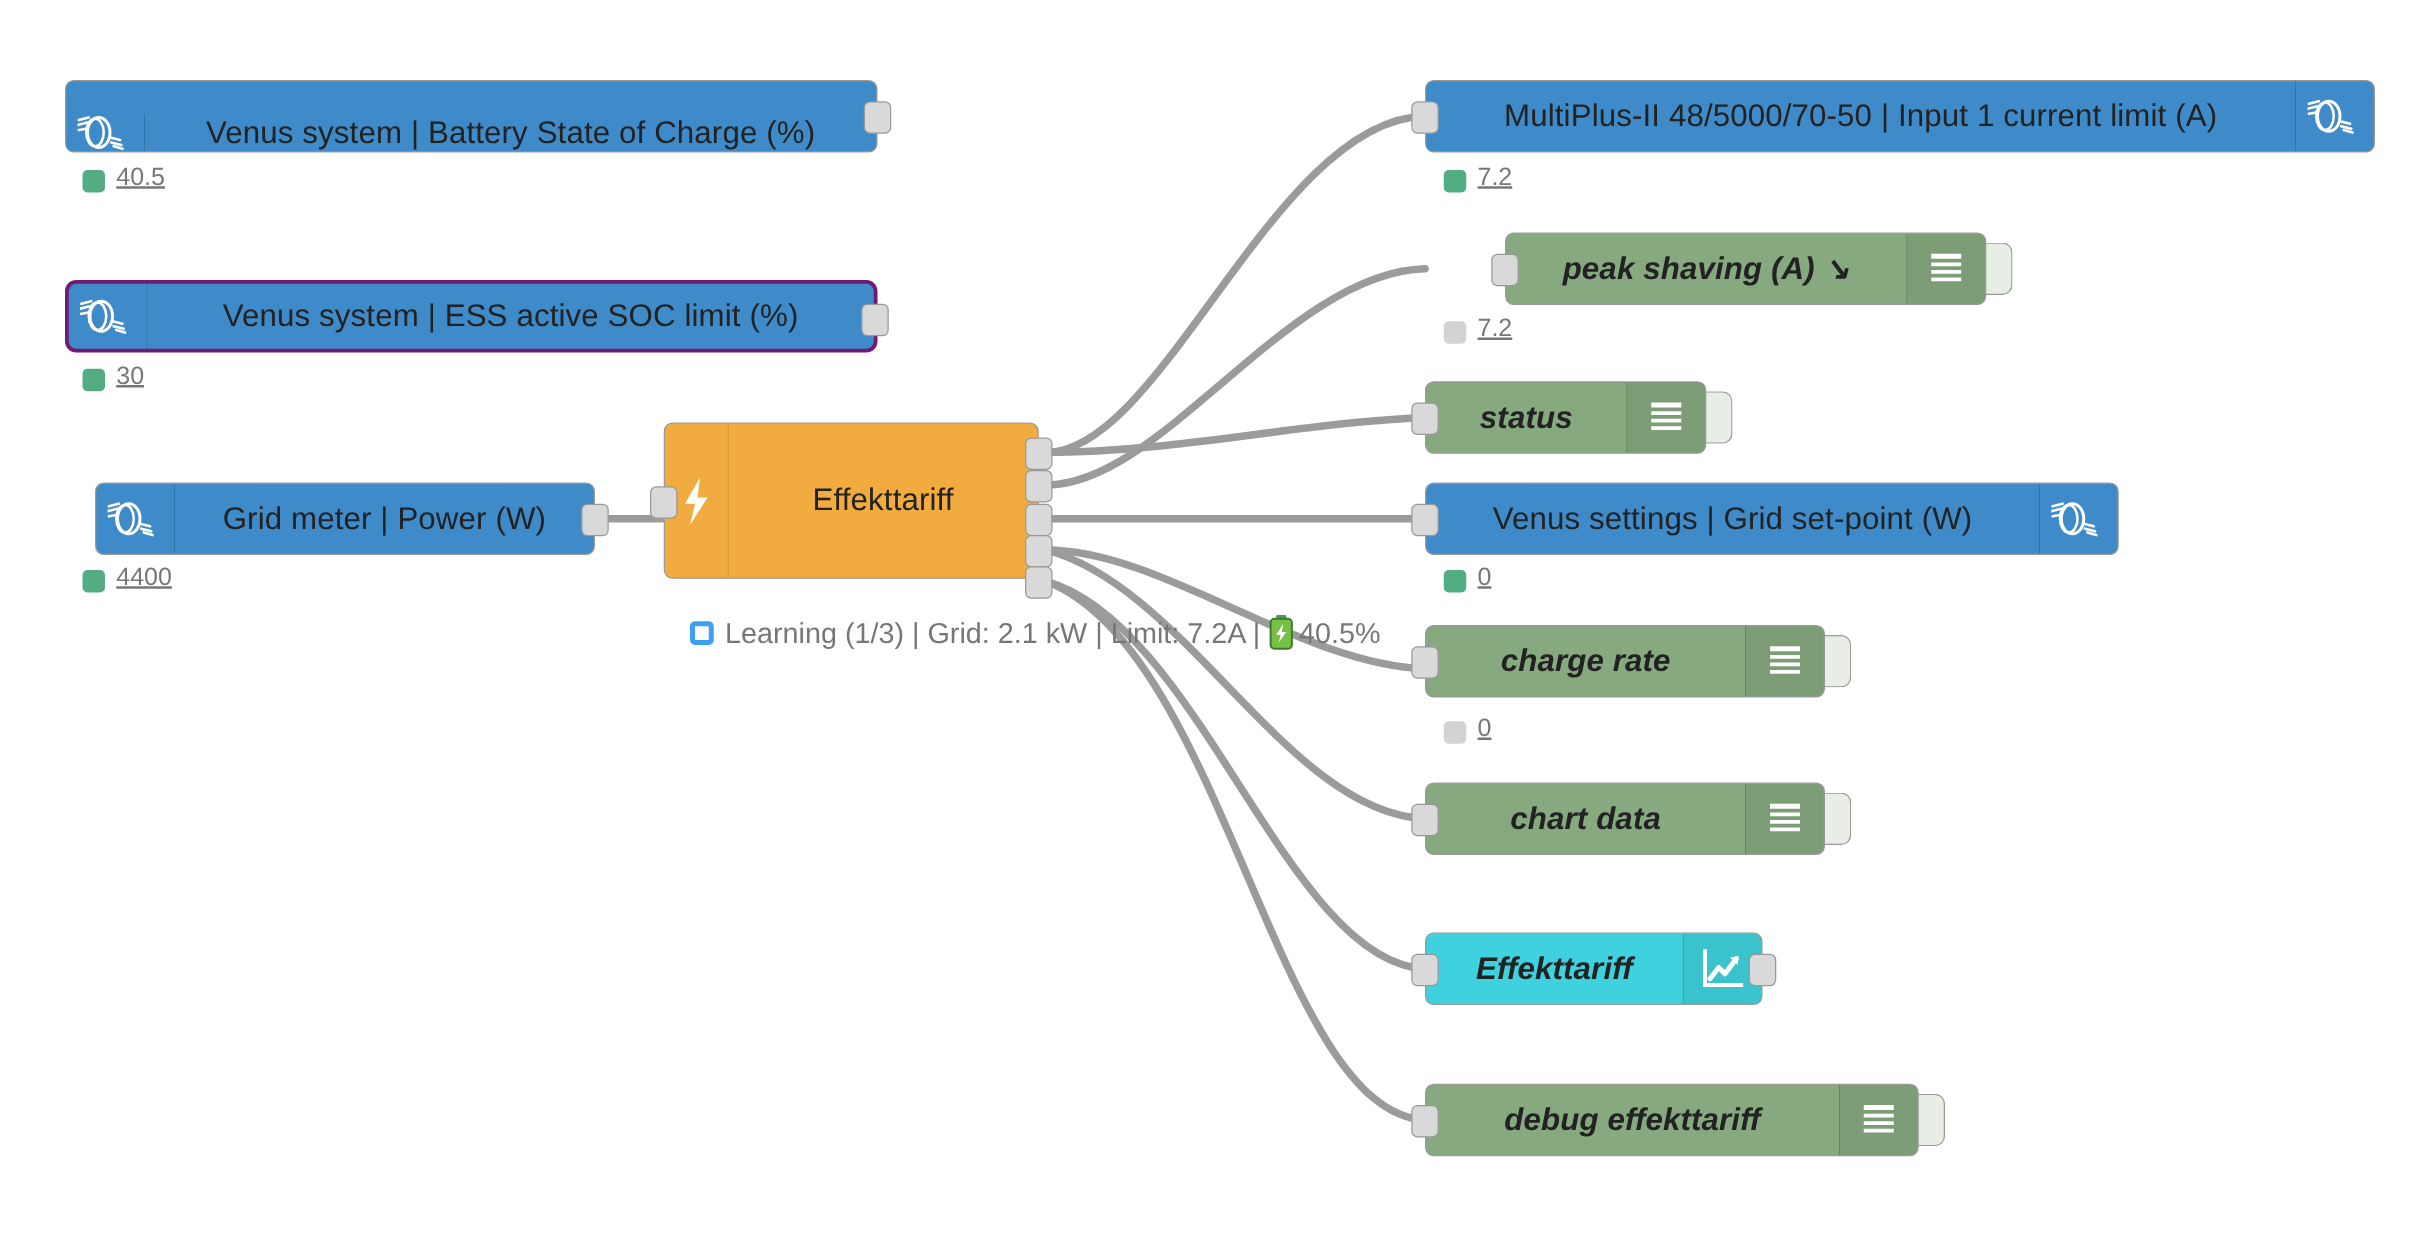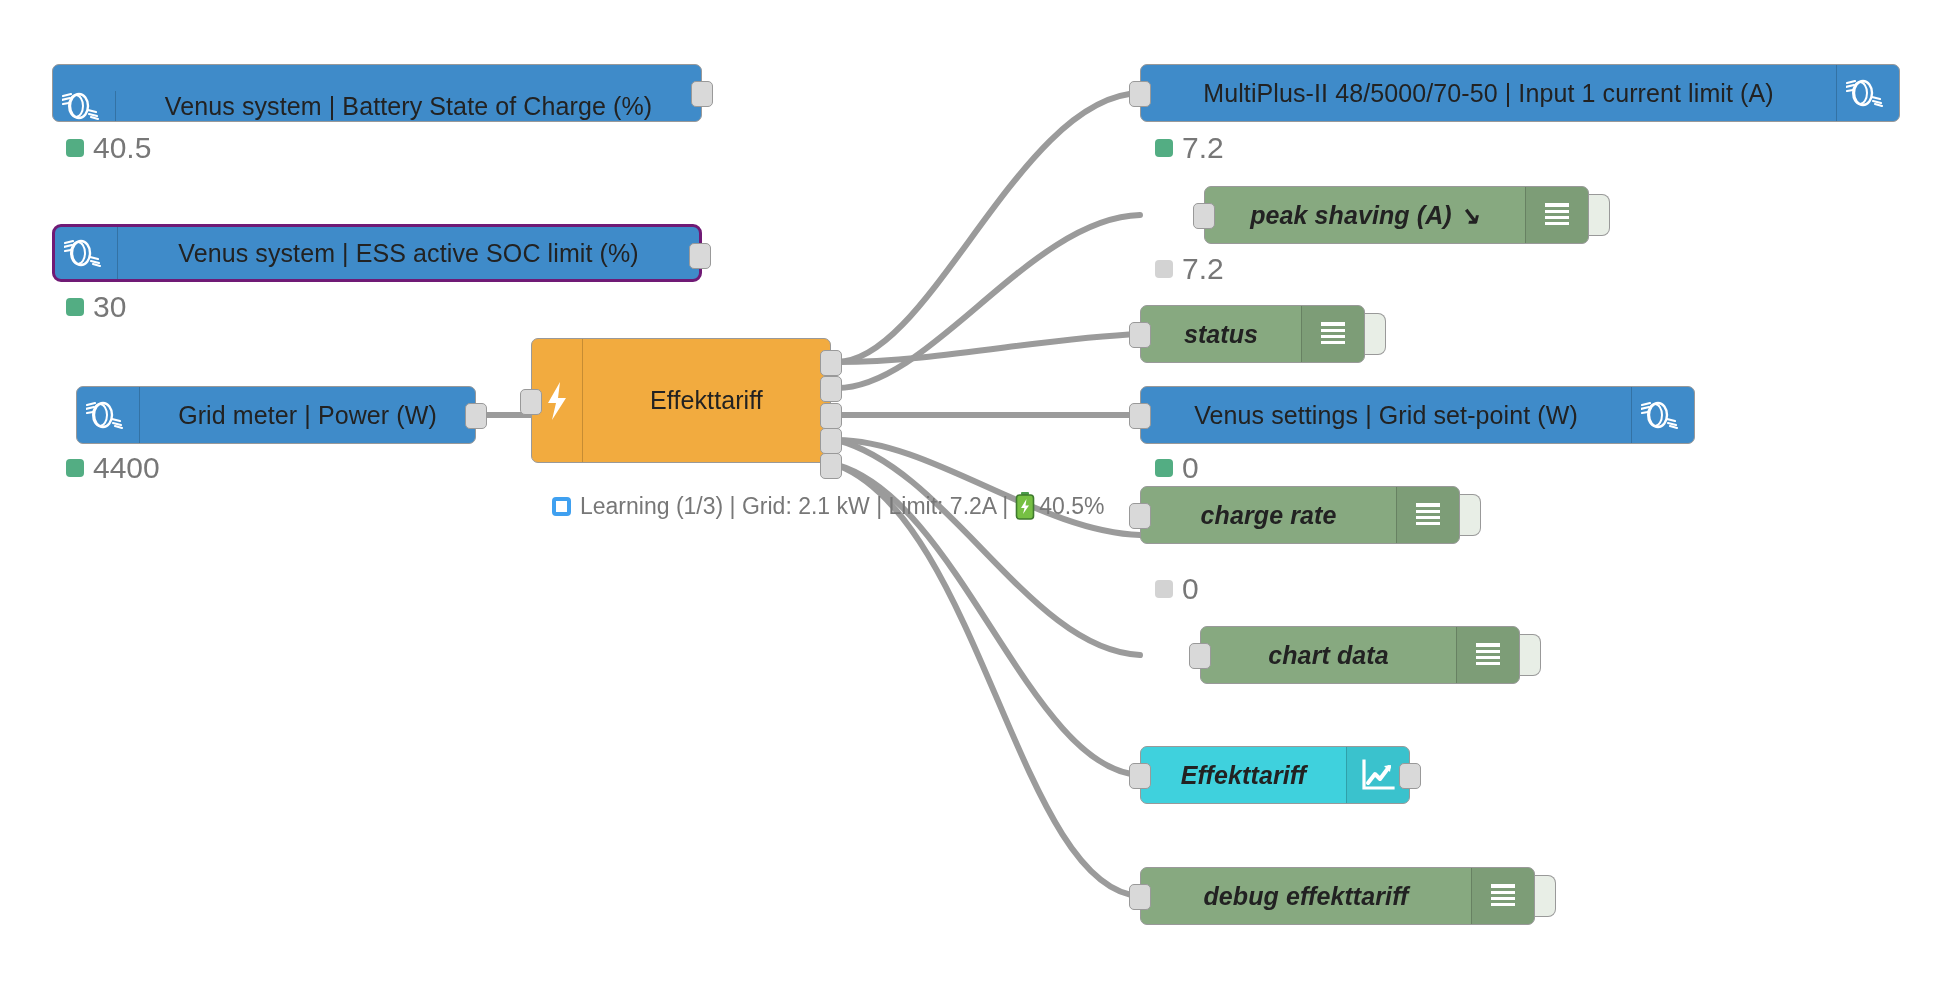--- a/index.html
+++ b/index.html
@@ -80,23 +80,24 @@
     border-left:none;
     border-radius:0 8px 8px 0;
     background:#e8eee6;
     box-sizing:border-box;
     z-index:-1;
   }
 
   
   .status{
     position:absolute;
-    display:flex;align-items:center;
-    font-size:30px;color:#777;
+    display:flex;align-items:flex-end;
+    font-size:20px;color:#777;
     white-space:nowrap;
+    text-decoration:underline;
   }
   .dot{
     width:18px;height:18px;border-radius:4px;
     margin-right:9px;flex:0 0 18px;
   }
   .dot.green{background:#53ad83;}
   .dot.grey{background:#d3d3d3;}
 
   
   .cstatus{
@@ -297,41 +298,41 @@
         </g>
       </svg>
     </div>
     <div class="port in" style="top:16px;"></div>
   </div>
   <div class="status" style="left:1155px;top:451px;">
     <span class="dot green"></span>
     <span>0</span>
   </div>
 
-  <div class="node c-green" style="left:1140px;top:486px;width:320px;">
+  <div class="node c-green" style="left:1140px;top:500px;width:320px;">
     <div class="dbg-tab"></div>
     <div class="node-label ital">charge rate</div>
     <div class="icon-cell right shade">
       <svg class="bars" width="30" height="30" viewBox="0 0 30 30">
         <g fill="#ffffff">
           <rect x="3" y="3" width="24" height="4"></rect>
           <rect x="3" y="10" width="24" height="3"></rect>
           <rect x="3" y="16" width="24" height="3"></rect>
           <rect x="3" y="22" width="24" height="3"></rect>
         </g>
       </svg>
     </div>
     <div class="port in" style="top:16px;"></div>
   </div>
   <div class="status" style="left:1155px;top:572px;">
     <span class="dot grey"></span>
     <span>0</span>
   </div>
 
-  <div class="node c-green" style="left:1200px;top:626px;width:320px;">
+  <div class="node c-green" style="left:1140px;top:626px;width:320px;">
     <div class="dbg-tab"></div>
     <div class="node-label ital">chart data</div>
     <div class="icon-cell right shade">
       <svg class="bars" width="30" height="30" viewBox="0 0 30 30">
         <g fill="#ffffff">
           <rect x="3" y="3" width="24" height="4"></rect>
           <rect x="3" y="10" width="24" height="3"></rect>
           <rect x="3" y="16" width="24" height="3"></rect>
           <rect x="3" y="22" width="24" height="3"></rect>
         </g>

